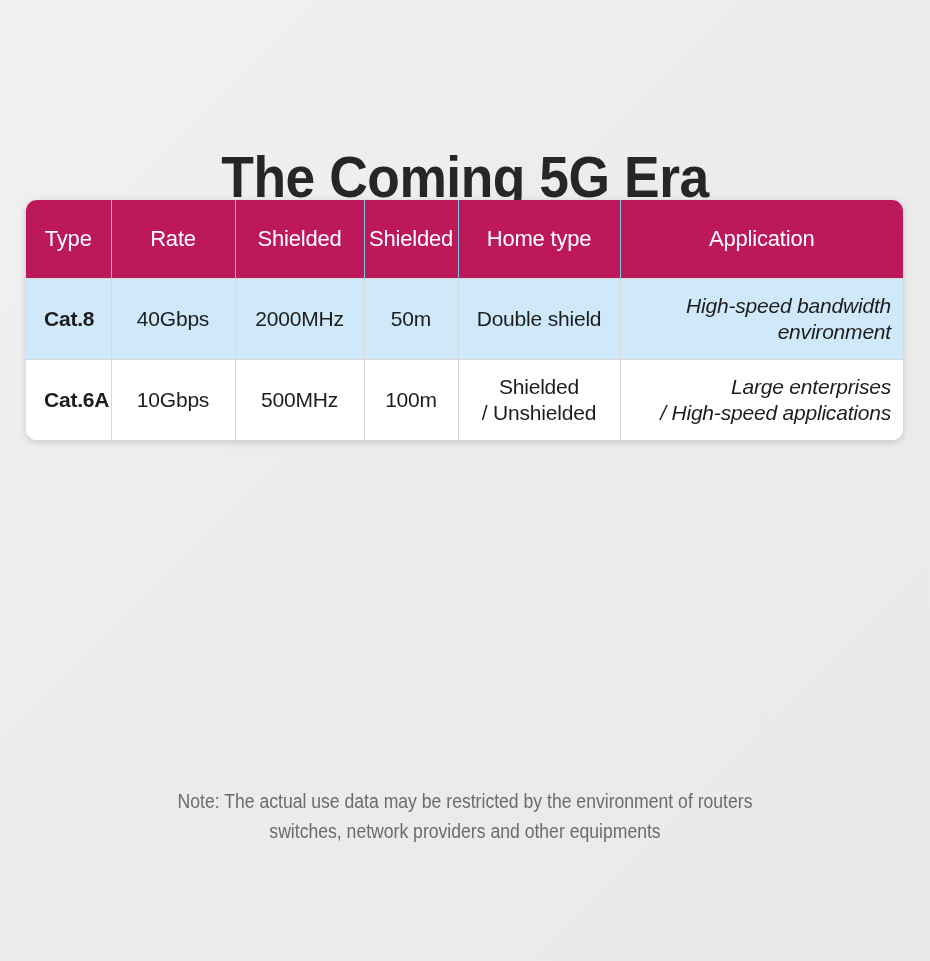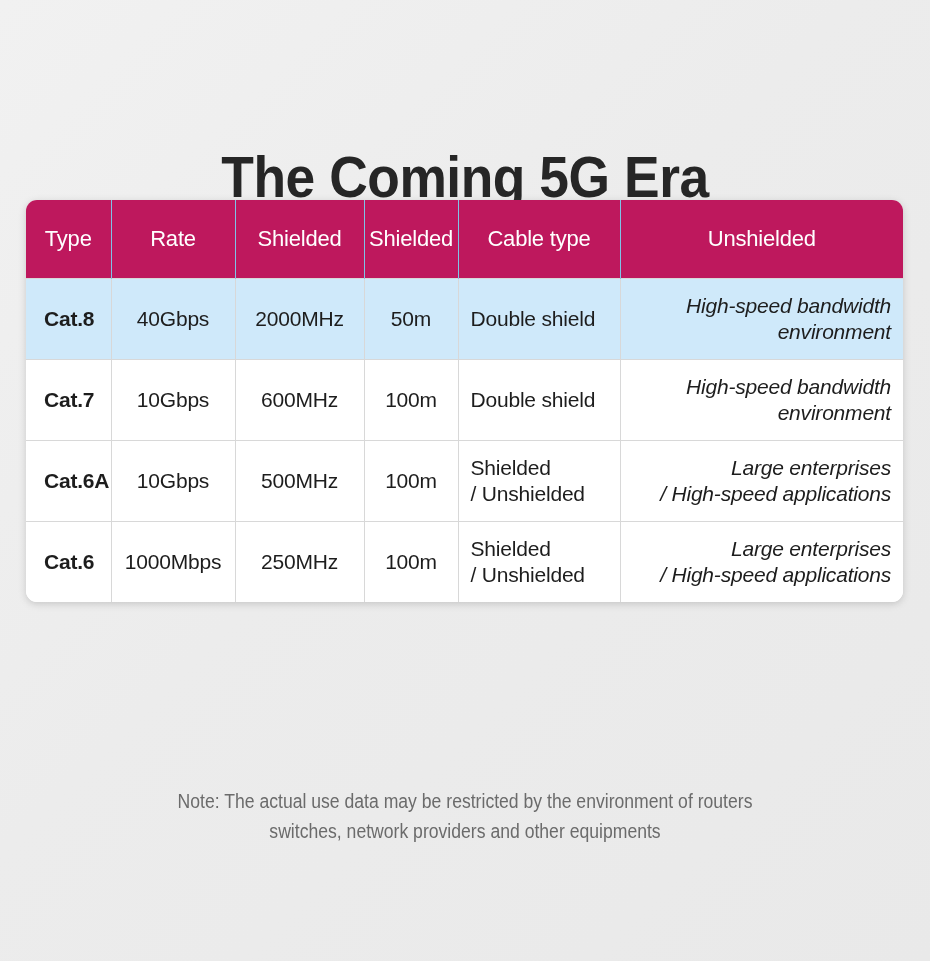--- a/index.html
+++ b/index.html
@@ -104,21 +104,21 @@
   tbody tr.highlight td { background: #cfe9fa; }
 
   td.type {
     font-weight: bold;
     text-align: center;
     padding: 0 18px;
     white-space: nowrap;
   }
   td.rate, td.bandwidth, td.distance { text-align: center; }
   td.bandwidth { }
-  td.cable { }
+  td.cable { text-align: center; }
   td.app   { text-align: right; font-style: italic; }
 
   .two-line {
     display: block;
     line-height: 26px;
   }
   .two-line .l2 { display: block; }
   .indent .l2 { padding-left: 6px; }
 
   
@@ -153,73 +153,49 @@
         <col class="c-distance">
           <col class="c-cable">
           <col class="c-app">
       </colgroup>
       <thead>
         <tr>
           <th>Type</th>
           <th>Rate</th>
           <th>Shielded</th>
           <th>Shielded</th>
-          <th>Cable type</th>
-          <th>Unshielded</th>
+          <th>Home type</th>
+          <th>Application</th>
         </tr>
       </thead>
       <tbody id="table-body">
           <tr class="highlight">
             <td class="type">Cat.8</td>
             <td class="rate">40Gbps</td>
             <td class="bandwidth">2000MHz</td>
             <td class="distance">50m</td>
             <td class="cable">
               <span class="two-line"><span class="l1">Double shield</span></span>
             </td>
             <td class="app">
               <span class="two-line indent"><span class="l1">High-speed bandwidth</span><span class="l2">environment</span></span>
             </td>
           </tr>
           <tr>
-            <td class="type">Cat.7</td>
-            <td class="rate">10Gbps</td>
-            <td class="bandwidth">600MHz</td>
-            <td class="distance">100m</td>
-            <td class="cable">
-              <span class="two-line"><span class="l1">Double shield</span></span>
-            </td>
-            <td class="app">
-              <span class="two-line indent"><span class="l1">High-speed bandwidth</span><span class="l2">environment</span></span>
-            </td>
-          </tr>
-          <tr>
             <td class="type">Cat.6A</td>
             <td class="rate">10Gbps</td>
             <td class="bandwidth">500MHz</td>
             <td class="distance">100m</td>
             <td class="cable">
               <span class="two-line"><span class="l1">Shielded</span><span class="l2">/ Unshielded</span></span>
             </td>
             <td class="app">
               <span class="two-line indent"><span class="l1">Large enterprises</span><span class="l2">/ High-speed applications</span></span>
             </td>
           </tr>
-          <tr>
-            <td class="type">Cat.6</td>
-            <td class="rate">1000Mbps</td>
-            <td class="bandwidth">250MHz</td>
-            <td class="distance">100m</td>
-            <td class="cable">
-              <span class="two-line"><span class="l1">Shielded</span><span class="l2">/ Unshielded</span></span>
-            </td>
-            <td class="app">
-              <span class="two-line indent"><span class="l1">Large enterprises</span><span class="l2">/ High-speed applications</span></span>
-            </td>
-          </tr>
         </tbody>
     </table>
   </div>
 
   <div class="note">
     <span class="nline">Note: The actual use data may be restricted by the environment of routers</span>
     <span class="nline">switches, network providers and other equipments</span>
   </div>
 
 </div>

